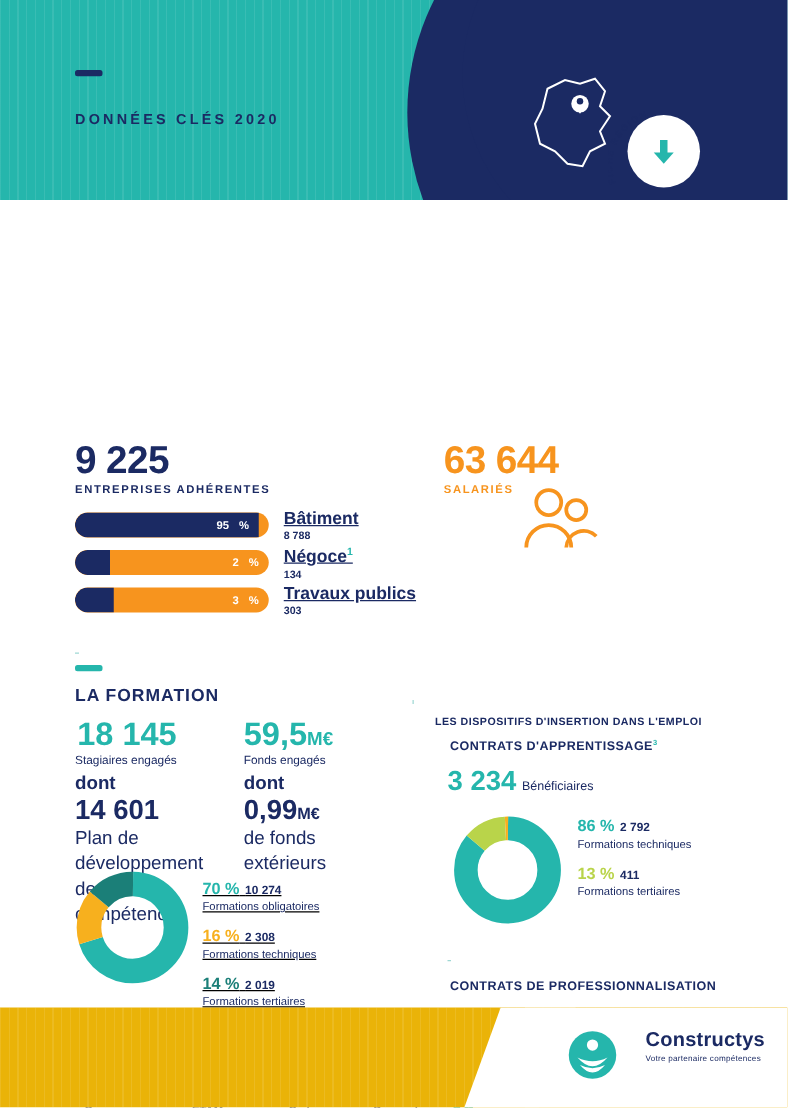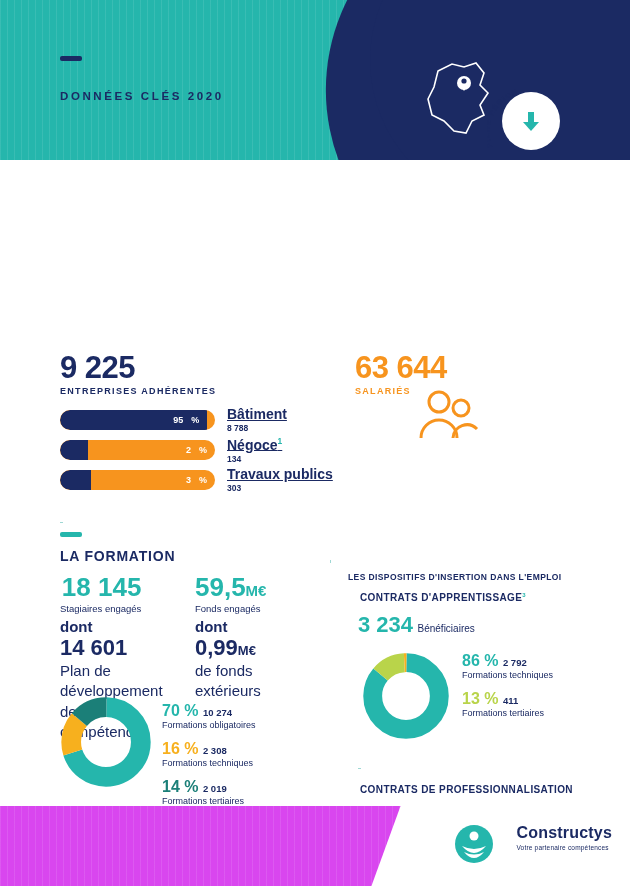--- a/index.html
+++ b/index.html
@@ -98,23 +98,23 @@
 
   .f1 { position:absolute; left:60px; top:412px;text-align:right; }
   .f2 { position:absolute; left:195px; top:412px; }
   .dont { font-size:15px; font-weight:700; color:#1b2a63; }
   .f3 { position:absolute; left:60px; top:458px; }
   .f4 { position:absolute; left:195px; top:458px; }
   .num-navy { color:#1b2a63; font-size:22px; font-weight:700; }
   .muted-small { font-size:15px; color:#1b2a63; line-height:1.35; }
 
   .donut-left { position:absolute; left:60px; top:536px; }
-  .legend-left { position:absolute; left:162px; top:542px; }
+  .legend-left { position:absolute; left:162px; top:542px;text-decoration:underline; }
   .legend-item { margin-bottom:10px; }
-  .legend-pct { font-size:16px; font-weight:700; }
+  .legend-pct { font-size:13px; font-weight:700; }
   .legend-val { font-size:9.5px; font-weight:700; color:#1b2a63; }
   .legend-name { font-size:9px; color:#1b2a63; }
 
   .vsep { position:absolute; left:330px; top:400px; width:1px; height:350px;
     background-image: linear-gradient(180deg, #9fd8d4 0 3px, transparent 3px 7px); }
 
   .rt-title { position:absolute; left:348px; top:412px; font-size:8.5px; font-weight:700; color:#1b2a63; letter-spacing:.4px; }
   .rt-h1 { position:absolute; left:360px; top:432px; font-size:10px; font-weight:700; color:#1b2a63; letter-spacing:.4px; }
   .rt-stat { position:absolute; left:358px; top:452px; }
   .rt-big { font-size:22px; font-weight:700; color:#25b6ac; }
@@ -134,21 +134,21 @@
   .rt-stat3 { position:absolute; left:358px; top:718px; }
 
   
   .gauges { position:absolute; left:55px; top:648px; display:flex; gap:18px; }
   .gauge { width:62px; text-align:center; }
   .gauge-label { margin-top:8px; font-size:9px; font-weight:700; color:#1b2a63; }
   .gauge-val { font-size:15px; font-weight:700; fill:#25b6ac; }
   .fn-sup { color:#25b6ac; font-weight:700; }
 
   
-  .footer { position:absolute; left:0; top:806px; width:630px; height:80px; background:#d946ef; overflow:hidden; }
+  .footer { position:absolute; left:0; top:806px; width:630px; height:80px; background:#eab308; overflow:hidden; }
   .footer-texture { position:absolute; inset:0;
     background-image: repeating-linear-gradient(90deg, rgba(255,255,255,0.10) 0 1px, transparent 1px 7px); }
   .footer-white { position:absolute; right:0; top:0; width:210px; height:80px; background:#fff; }
   .footer-white:before { content:""; position:absolute; left:-34px; top:0; width:60px; height:80px; background:#fff; transform: skewX(-20deg); }
   .logo-wrap { position:absolute; right:18px; top:18px; text-align:left; }
   .logo-name { font-size:16px; font-weight:700; color:#1b2a63; letter-spacing:.2px; }
   .logo-tag { font-size:6.5px; color:#1b2a63; letter-spacing:.2px; margin-top:2px; }
   .logo-mark { position:absolute; right:108px; top:-20px; }
   sup { font-size:60%; }
 </style>

